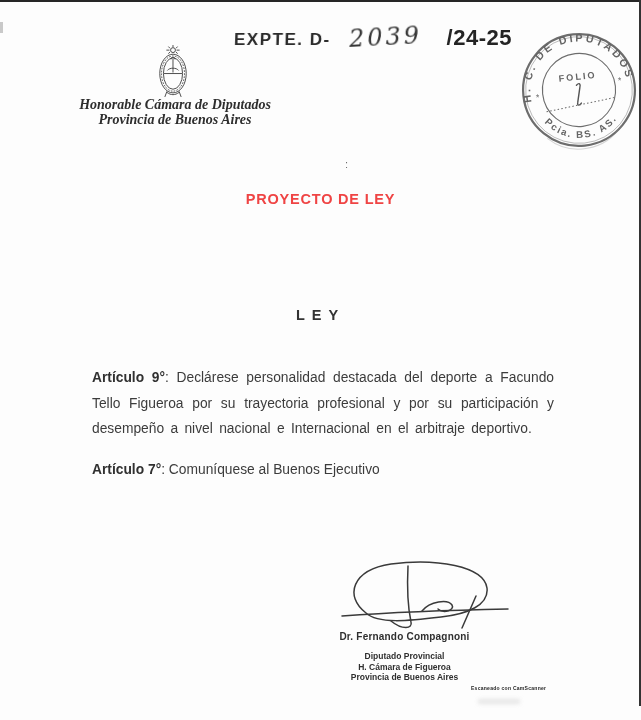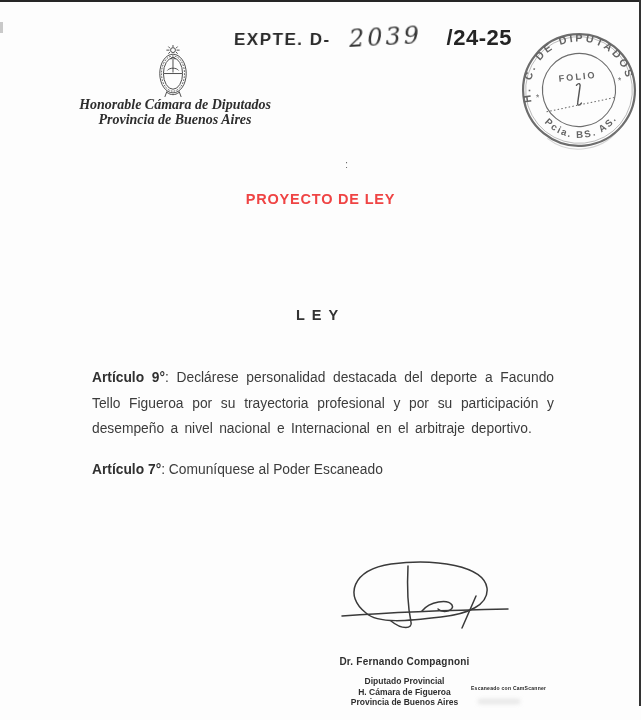--- a/index.html
+++ b/index.html
@@ -71,21 +71,21 @@
   .article { position:absolute; left:92px; width:462px; font-size:13.8px;
              line-height:25.5px; color:#3c3c3c; }
   .article.a1 { top:365px; text-align:justify; word-spacing:2.5px; }
   .article.a2 { top:457px; }
   .article b { color:#313131; }
 
   
   .sig-draw { position:absolute; top:558px; left:336px; width:175px; height:74px; filter:blur(.2px); }
   .sig-draw path { fill:none; stroke:#3a3a3a; stroke-width:1.5; stroke-linecap:round; }
   .sig-block { position:absolute; top:631px; left:322px; width:165px; text-align:center; color:#2f2f2f; }
-  .sig-name  { font-weight:700; font-size:10px; letter-spacing:.2px; margin-bottom:9px;margin-top:25px; }
+  .sig-name  { font-weight:700; font-size:10px; letter-spacing:.2px; margin-bottom:9px; }
   .sig-role  { font-size:8.5px; line-height:10.5px;font-weight:bold; }
 
   .watermark {
     position:absolute; top:686px; left:471px; font-weight:700; font-size:8px;
     color:#262626; transform:scale(.63); transform-origin:left top; letter-spacing:.4px;
     white-space:nowrap;
   }
 </style>
 </head>
 <body>
@@ -154,21 +154,21 @@
   <div class="doc-title">PROYECTO DE LEY</div>
 
 
   <div class="ley">LEY</div>
 
   <div class="article a1">
     <b>Artículo 9°</b><span>: Declárese personalidad destacada del deporte a Facundo Tello Figueroa por su trayectoria profesional y por su participación y desempeño a nivel nacional e Internacional en el arbitraje deportivo.</span>
   </div>
 
   <div class="article a2">
-    <b>Artículo 7°</b><span>: Comuníquese al Poder Escaneado</span>
+    <b>Artículo 7°</b><span>: Comuníquese al Buenos Ejecutivo</span>
   </div>
 
   <svg class="sig-draw" viewBox="0 0 175 74">
     <path d="M 30,55 C 8,38 16,12 55,6 C 100,0 148,8 151,30 C 153,47 132,56 105,59 C 72,63 42,66 30,55"></path>
     <path d="M 72,8 C 71,28 72,50 75,64 C 77,71 66,72 55,63"></path>
     <path d="M 86,53 C 94,43 112,41 116,47 C 119,52 108,56 102,51"></path>
     <path d="M 6,58 C 60,54 120,52 172,51"></path>
     <path d="M 140,38 L 126,70"></path>
   </svg>
 

